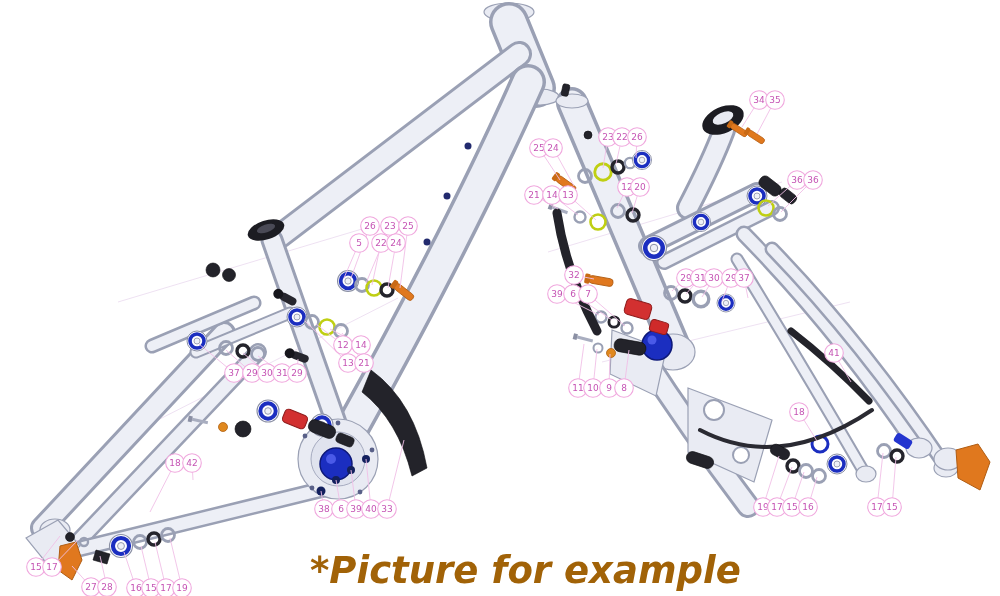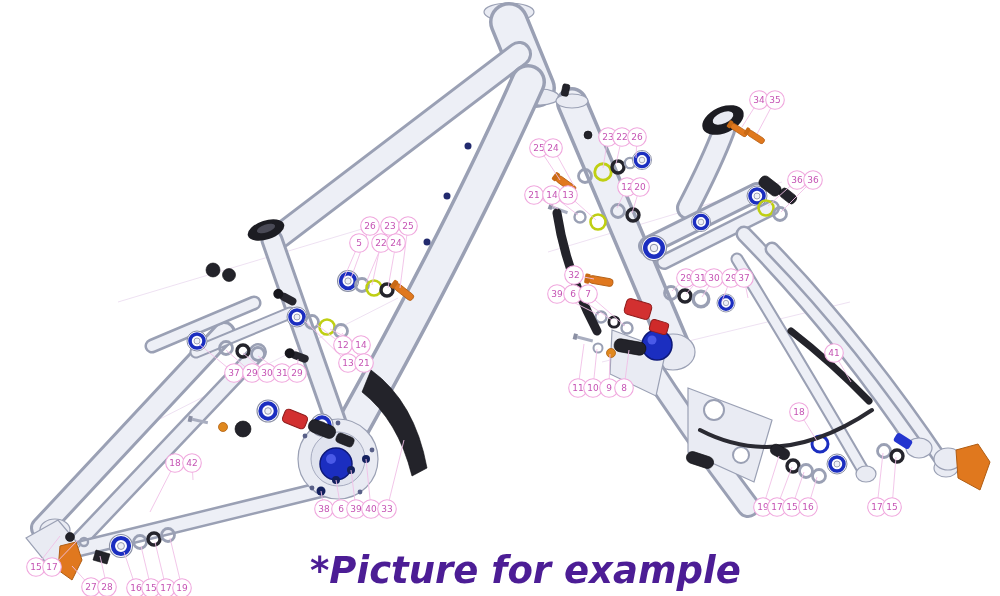--- a/index.html
+++ b/index.html
@@ -10,21 +10,21 @@
   .to{fill:none;stroke:#9aa0b4;stroke-linecap:round;stroke-linejoin:round;}
   .ti{fill:none;stroke:#edeff6;stroke-linecap:round;stroke-linejoin:round;}
   .plate{fill:#e9ebf3;stroke:#9aa0b4;stroke-width:1.2;}
   .blk{fill:#23232a;stroke:#0c0c10;stroke-width:0.6;}
   .guide{stroke:#ead9ef;stroke-width:0.8;fill:none;}
   
   .co-line{stroke:#f0bfe6;stroke-width:0.9;fill:none;}
   .co-circle{fill:#ffffff;stroke:#f0a8de;stroke-width:1.1;}
   .co-num{fill:#c554b4;font-size:9px;text-anchor:middle;font-family:"DejaVu Sans",sans-serif;}
   .caption{position:absolute;left:310px;top:549px;width:430px;text-align:left;
-           font-size:37px;font-weight:bold;font-style:italic;color:#4c1d95;
+           font-size:37px;font-weight:bold;font-style:italic;color:#a16207;
            letter-spacing:0px;white-space:nowrap;}
 </style>
 </head>
 <body>
 <div id="stage">
 
 <svg id="diagram-svg" width="1000" height="596" viewBox="0 0 1000 596">
   <defs>
     <g id="brg">
       <circle r="10" fill="#fdfdff" stroke="#8b90a4" stroke-width="1"></circle>

